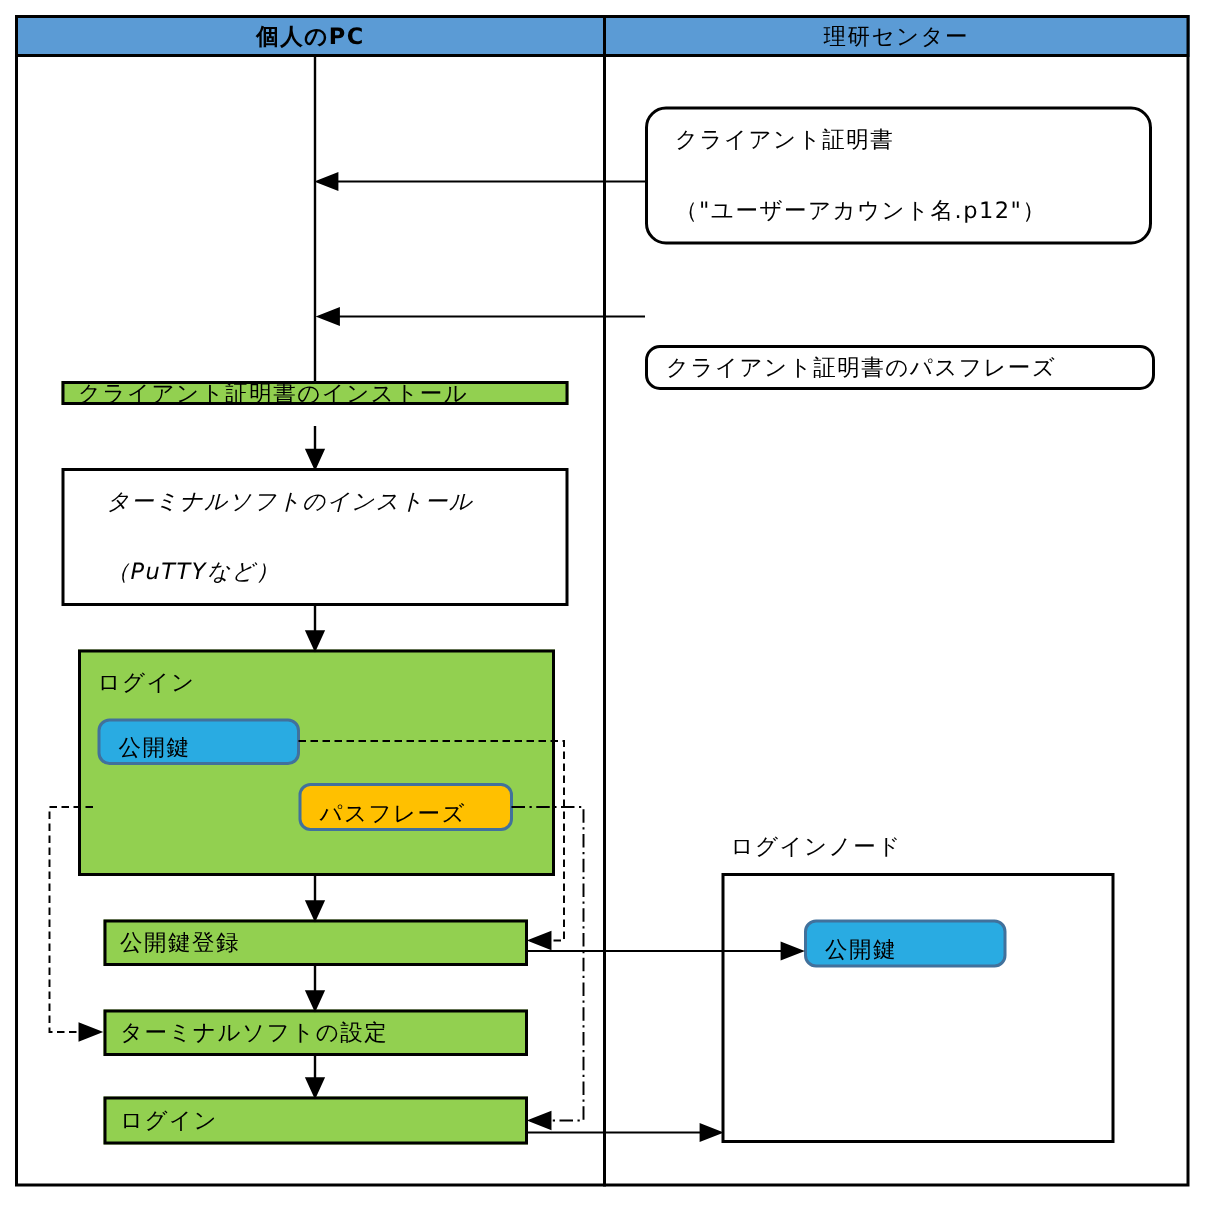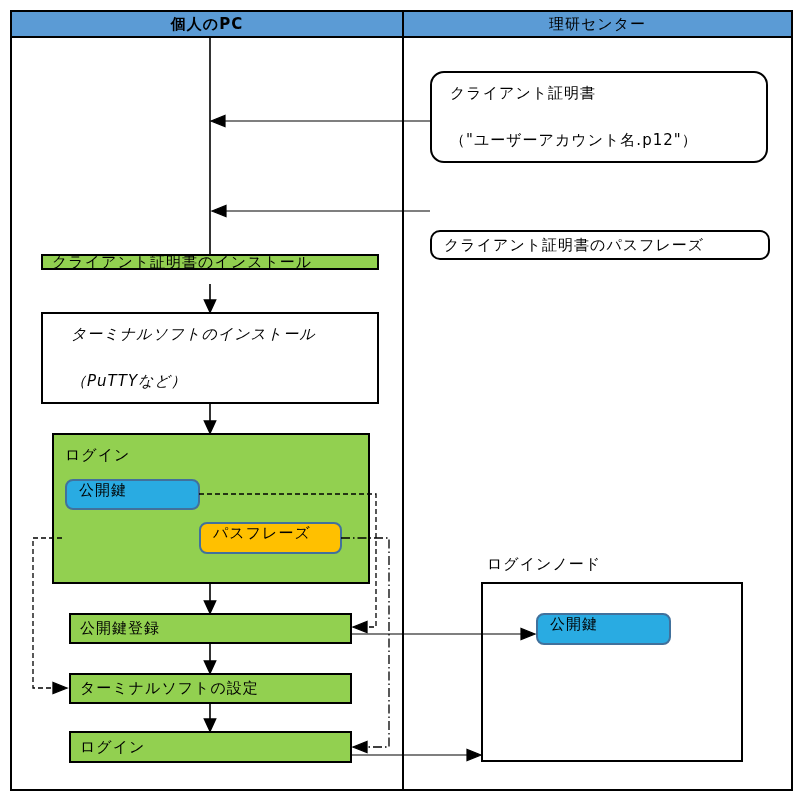--- a/index.html
+++ b/index.html
@@ -16,21 +16,21 @@
     border:2px solid #000;display:flex;align-items:center;justify-content:center;
   }
   .hc-left{left:10px;width:394px;font-weight:bold;}
   .hc-right{left:402px;width:391px;}
   .box{border:2px solid #000;display:flex;align-items:center;background:#fff;}
   .green{background:var(--green,#92d050);}
   .pad{padding-left:9px;}
   .rounded{border-radius:14px;}
   .key{
     border:2px solid var(--key_border,#41719c);border-radius:8px;
-    display:flex;align-items:flex-start;padding-left:12px;
+    display:flex;align-items:flex-end;padding-left:12px;
   }
   .key-blue{background:var(--key_blue,#29abe2);}
   .key-orange{background:var(--key_orange,#ffc000);}
   .twoline{flex-direction:column;align-items:flex-start;justify-content:center;gap:28px;}
   svg.connectors{position:absolute;left:0;top:0;width:803px;height:806px;pointer-events:none;}
 </style>
 </head>
 <body>
 
 <div class="canvas">

